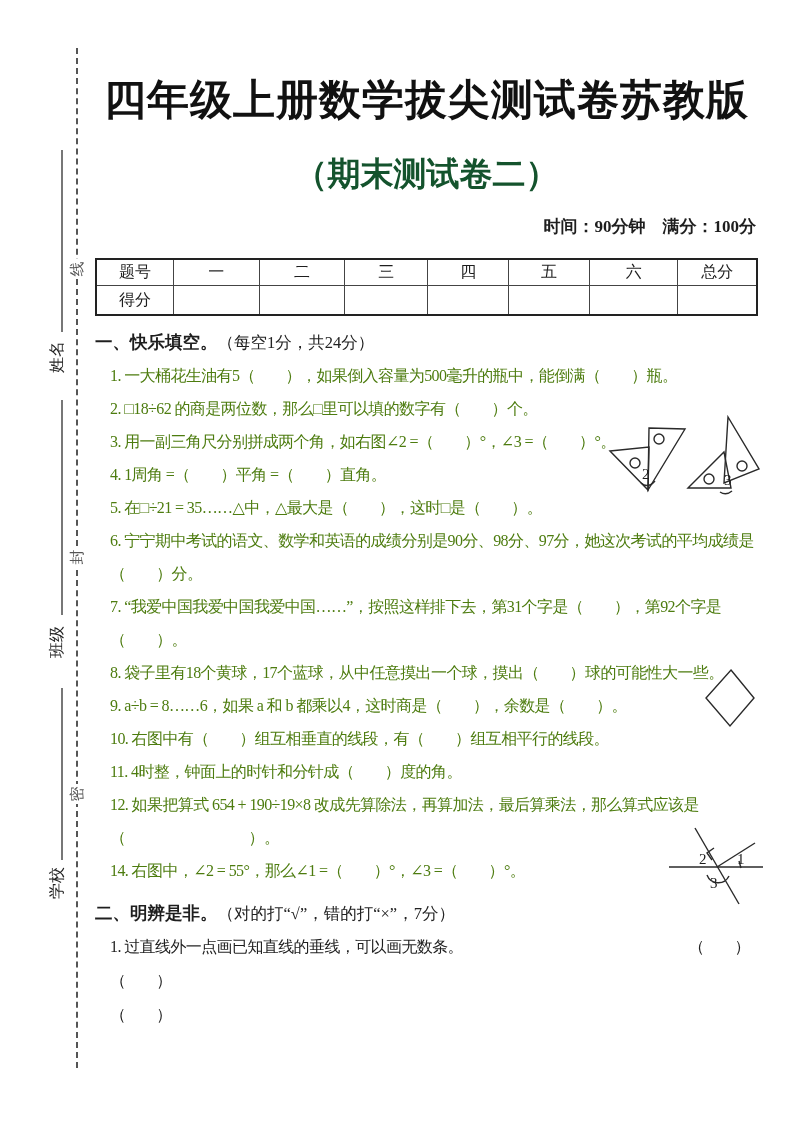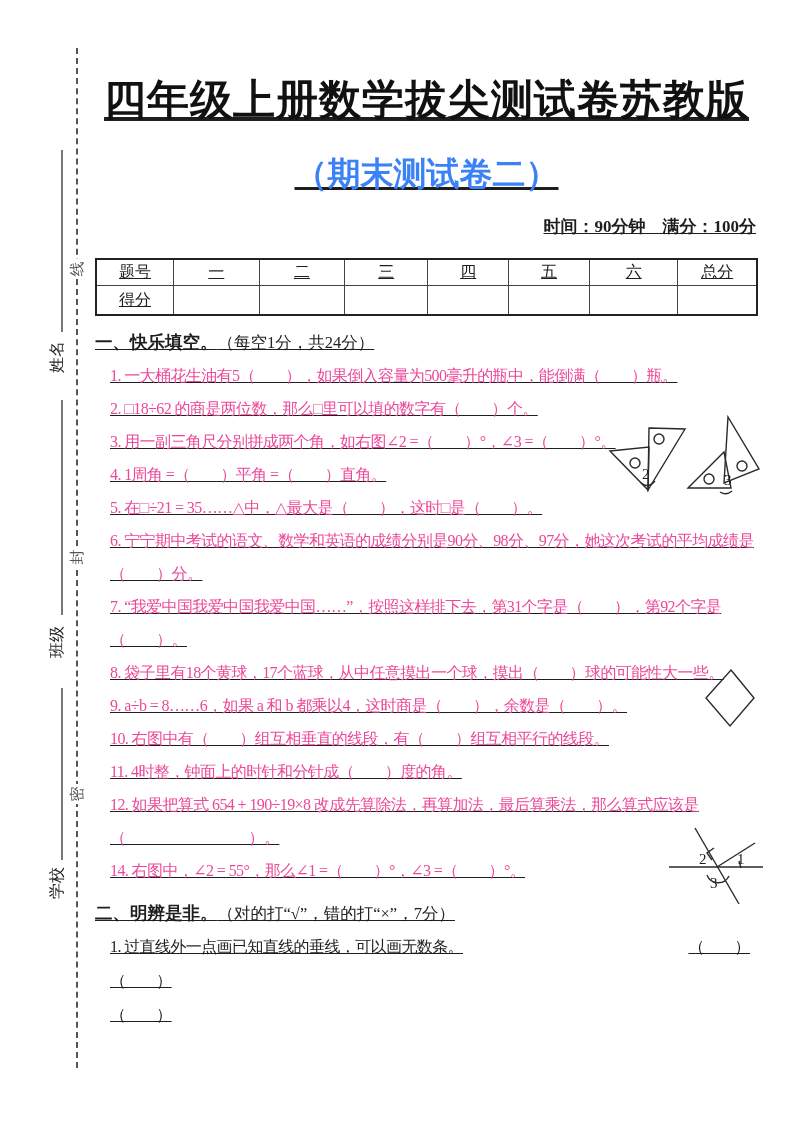--- a/index.html
+++ b/index.html
@@ -12,37 +12,37 @@
   .seal-dashed { position:absolute; left:76px; top:48px; height:1020px; width:0;
                  border-left:2px dashed #555; }
   .seal-char { position:absolute; left:67px; width:20px; height:20px; z-index:2;
                background:#fff; color:#555; font-size:15px; line-height:20px;
                text-align:center; transform:rotate(-90deg); }
   .blank-rule { position:absolute; left:61px; width:2px; background:#777; }
   .seal-label { position:absolute; left:35px; width:44px; height:18px;
                 font-size:16px; line-height:18px; text-align:center; color:#222;
                 transform:rotate(-90deg); }
   
-  .main { position:absolute; left:95px; top:58px; width:663px;text-decoration:underline; }
+  .main { position:absolute; left:95px; top:58px; width:663px; }
   .title { margin:14px 0 0 0; text-align:center; font-size:42px; font-weight:900;
            font-family:"Liberation Sans","DejaVu Sans",sans-serif; letter-spacing:1px; color:#111; }
   .subtitle { margin:24px 0 0 0; text-align:center; font-size:33px; font-weight:800;
-              font-family:"Liberation Sans","DejaVu Sans",sans-serif; color:#3b82f6; }
+              font-family:"Liberation Sans","DejaVu Sans",sans-serif; color:#14532d; }
   .meta { margin-top:18px; text-align:right; font-size:17px; font-weight:bold; padding-right:2px; }
   table.score { margin-top:20px; width:100%; border-collapse:collapse;
                 border:2px solid #222; table-layout:fixed; }
   table.score td { border:1px solid #444; text-align:center; font-size:16px; padding:0; }
   table.score tr.r1 td { height:25px; }
   table.score tr.r2 td { height:28px; }
   .sec-head { margin-top:14px; font-size:17.5px; white-space:nowrap; }
   .sec-head .h { font-weight:bold; }
   .sec-head .n { font-weight:normal; font-size:16.5px; color:#222; }
   .qs { margin-top:5px; padding-left:15px; }
   .q-line { font-size:16px; line-height:33px; letter-spacing:-0.6px;
-            white-space:nowrap; color:#ec4899; }
+            white-space:nowrap; color:#4d7c0f; }
   .tf-row { display:flex; justify-content:space-between; font-size:16px;
             line-height:34px; letter-spacing:-0.6px; white-space:nowrap; }
   .tf-row .blank { padding-right:8px; }
   
   .fig { position:absolute; z-index:1; }
   .fig svg text { font-family:"Liberation Serif","DejaVu Serif",serif; fill:#1c1c1c; }
 </style>
 </head>
 <body>
 

